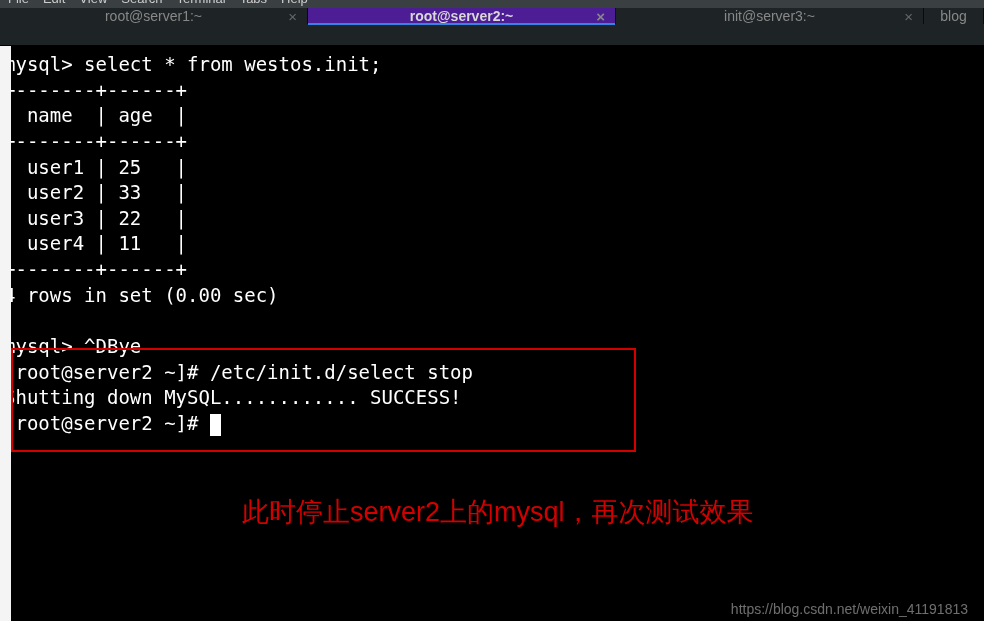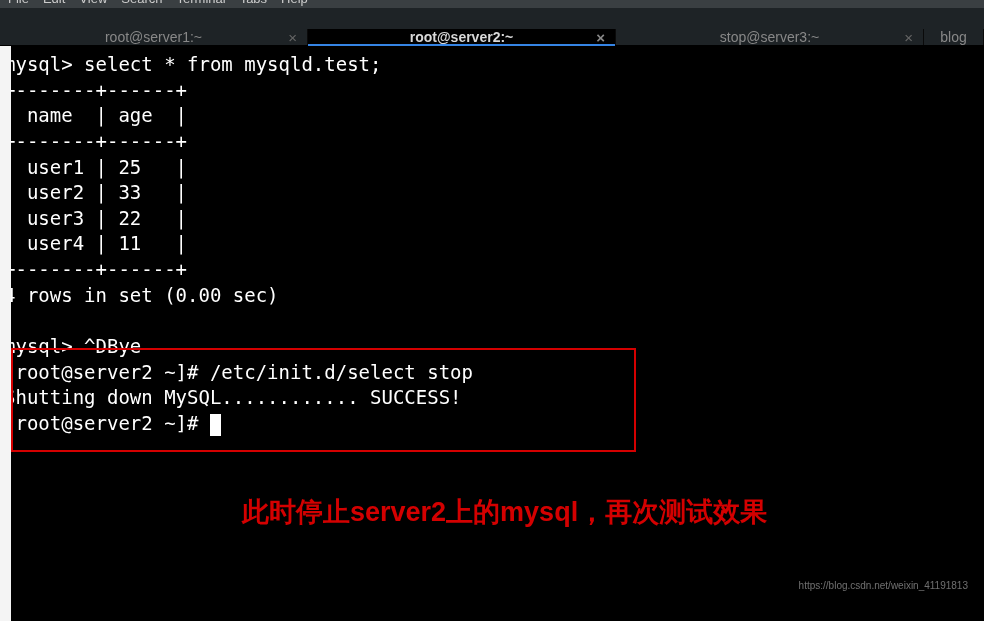--- a/index.html
+++ b/index.html
@@ -21,38 +21,38 @@
       font-size: 13px;
       overflow: hidden;
       align-items: flex-start;
       line-height: 1;
     }
     .menubar span { position: relative; top: -8px; }
     .tabbar {
       background: #1e2326;
       height: 38px;
       display: flex;
-      align-items: flex-end;
+      align-items: flex-start;
       border-bottom: 1px solid #000;
     }
     .tab {
       flex: 1;
       display: flex;
       align-items: center;
       justify-content: center;
       position: relative;
       color: #888;
       font-size: 14px;
       font-family: sans-serif;
       cursor: pointer;
       border-right: 1px solid #0a0a0a;
       min-width: 0;
     }
     .tab.active {
-      background: #000000;
+      background: #4c1d95;
       color: #d8d8d8;
       font-weight: 600;
     }
     .tab.active::after {
       content: "";
       position: absolute;
       left: 0; right: 0; bottom: -1px;
       height: 2px;
       background: #3584e4;
     }
@@ -107,29 +107,29 @@
       position: relative;
       top: 2px;
     }
     .annotation {
       position: absolute;
       left: 242px;
       top: 494px;
       color: #d40000;
       font-size: 27px;
       font-family: "SimHei","Microsoft YaHei","PingFang SC",sans-serif;
-      font-weight: 700;
+      font-weight: 400;
       z-index: 5;
     }
     .watermark {
       position: absolute;
       right: 16px;
-      bottom: 30px;
+      bottom: 4px;
       color: rgba(200,200,200,0.55);
-      font-size: 10px;
+      font-size: 14px;
       font-family: sans-serif;
       z-index: 6;
     }
   </style>
 </head>
 <body>
 
 <div class="menubar">
   <span>File</span>
   <span>Edit</span>
@@ -143,31 +143,31 @@
 <div class="tabbar">
   <div class="tab">
     <span>root@server1:~</span>
     <span class="tab-close">×</span>
   </div>
   <div class="tab active">
     <span>root@server2:~</span>
     <span class="tab-close">×</span>
   </div>
   <div class="tab">
-    <span>stop@server3:~</span>
+    <span>init@server3:~</span>
     <span class="tab-close">×</span>
   </div>
   <div class="tab narrow">
     <span>blog</span>
   </div>
 </div>
 
 <div class="left-sliver"></div>
 
-<div class="terminal-area"><span>mysql&gt; </span><span>select * from mysqld.test;</span>
+<div class="terminal-area"><span>mysql&gt; </span><span>select * from westos.init;</span>
 <span>+-------+------+</span>
 <span>| name  | age  |</span>
 <span>+-------+------+</span>
 <span>| user1 | 25   |</span>
 <span>| user2 | 33   |</span>
 <span>| user3 | 22   |</span>
 <span>| user4 | 11   |</span>
 <span>+-------+------+</span>
 <span>4 rows in set (0.00 sec)</span>
 

